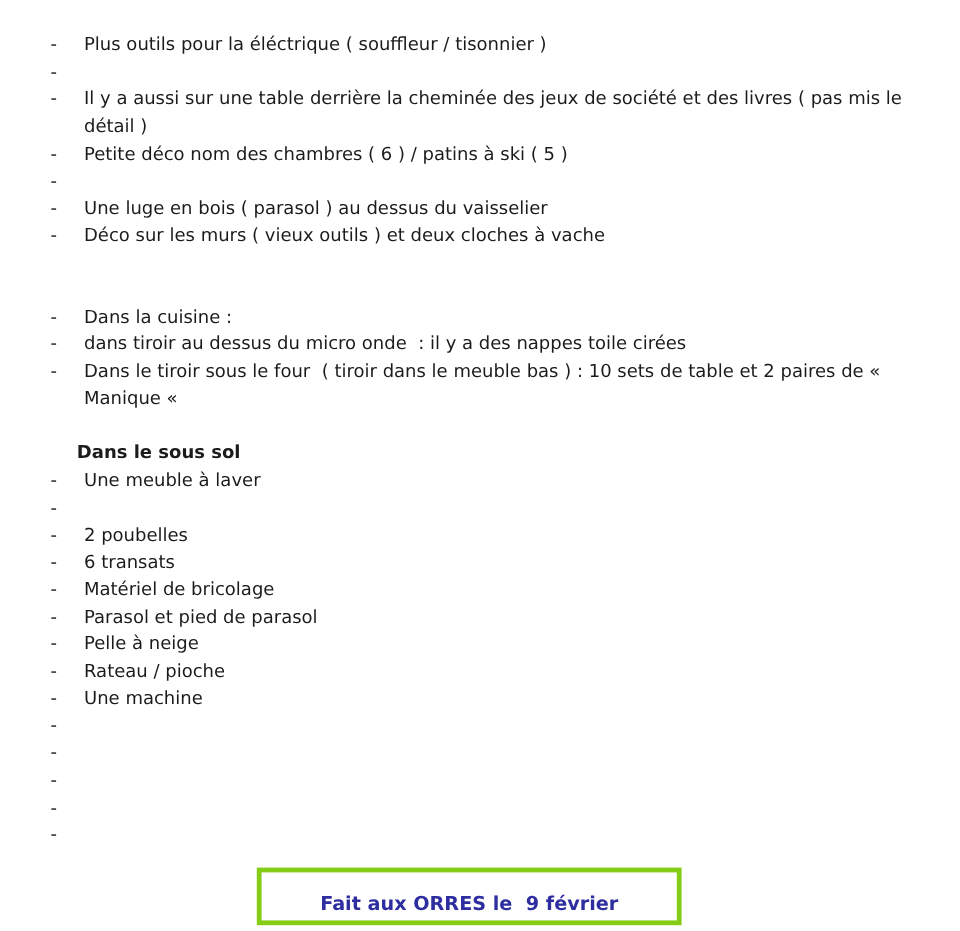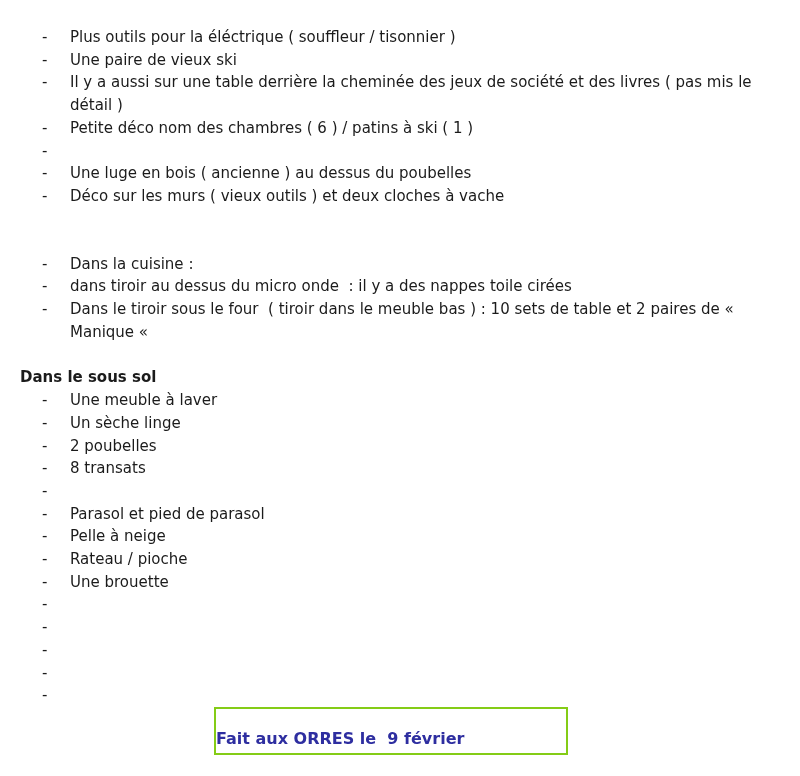--- a/index.html
+++ b/index.html
@@ -40,29 +40,32 @@
   .sec2 {
     margin-top: 45px;
   }
   .bold {
     font-weight: normal;
   }
   .h3 {
     font-weight: bold;
     line-height: 22.7px;
     margin-top: 23px;
+    margin-left: 44px;
   }
   .footer-box {
     box-sizing: border-box;
     width: 354px;
     height: 48px;
-    border: 2px solid #84cc16;
+    border: 4px solid #84cc16;
     margin-left: 194px;
+    margin-top: 16px;
     display: flex;
     align-items: flex-end;
+    justify-content: center;
     padding-bottom: 5px;
   }
   .footer-text {
     color: #2e2ea0;
     font-weight: bold;
     font-size: 16px;
     white-space: pre-wrap;
   }
 </style>
 </head>
@@ -70,36 +73,35 @@
 
 <div class="page">
 
   <div class="list">
     <div class="li">
         <span class="dash">-</span>
         <span class="txt">Plus outils pour la éléctrique ( souffleur / tisonnier )</span>
       </div>
     <div class="li">
         <span class="dash">-</span>
-        <span class="txt">Une paire de vieux ski</span>
       </div>
     <div class="li">
         <span class="dash">-</span>
         <span class="txt">Il y a aussi sur une table derrière la cheminée des jeux de société et des livres ( pas mis le détail )</span>
       </div>
     <div class="li">
         <span class="dash">-</span>
-        <span class="txt">Petite déco nom des chambres ( 6 ) / patins à ski ( 1 )</span>
+        <span class="txt">Petite déco nom des chambres ( 6 ) / patins à ski ( 5 )</span>
       </div>
     <div class="li">
         <span class="dash">-</span>
       </div>
     <div class="li">
         <span class="dash">-</span>
-        <span class="txt">Une luge en bois ( ancienne ) au dessus du poubelles</span>
+        <span class="txt">Une luge en bois ( parasol ) au dessus du vaisselier</span>
       </div>
     <div class="li">
         <span class="dash">-</span>
         <span class="txt">Déco sur les murs ( vieux outils ) et deux cloches à vache</span>
       </div>
   </div>
 
   <div class="list sec2">
     <div class="li">
         <span class="dash">-</span>
@@ -116,48 +118,48 @@
   </div>
 
   <div class="h3">Dans le sous sol</div>
   <div class="list">
     <div class="li">
         <span class="dash">-</span>
         <span class="txt">Une meuble à laver</span>
       </div>
     <div class="li">
         <span class="dash">-</span>
-        <span class="txt">Un sèche linge</span>
       </div>
     <div class="li">
         <span class="dash">-</span>
         <span class="txt">2 poubelles</span>
       </div>
     <div class="li">
         <span class="dash">-</span>
-        <span class="txt">8 transats</span>
+        <span class="txt">6 transats</span>
       </div>
     <div class="li">
         <span class="dash">-</span>
+        <span class="txt">Matériel de bricolage</span>
       </div>
     <div class="li">
         <span class="dash">-</span>
         <span class="txt">Parasol et pied de parasol</span>
       </div>
     <div class="li">
         <span class="dash">-</span>
         <span class="txt">Pelle à neige</span>
       </div>
     <div class="li">
         <span class="dash">-</span>
         <span class="txt">Rateau / pioche</span>
       </div>
     <div class="li">
         <span class="dash">-</span>
-        <span class="txt">Une brouette</span>
+        <span class="txt">Une machine</span>
       </div>
     <div class="li">
         <span class="dash">-</span>
       </div>
     <div class="li">
         <span class="dash">-</span>
         <span class="txt"></span>
       </div>
     <div class="li">
         <span class="dash">-</span>

